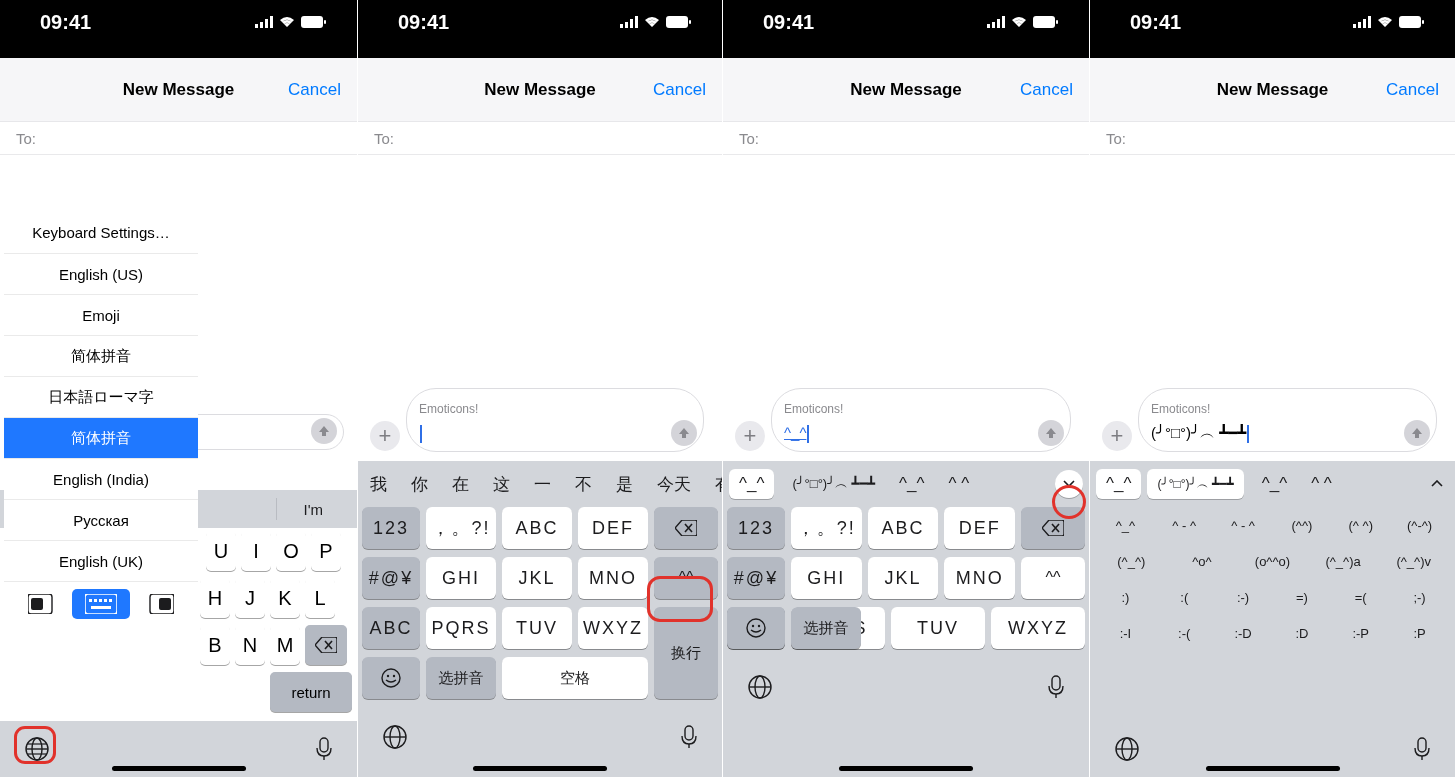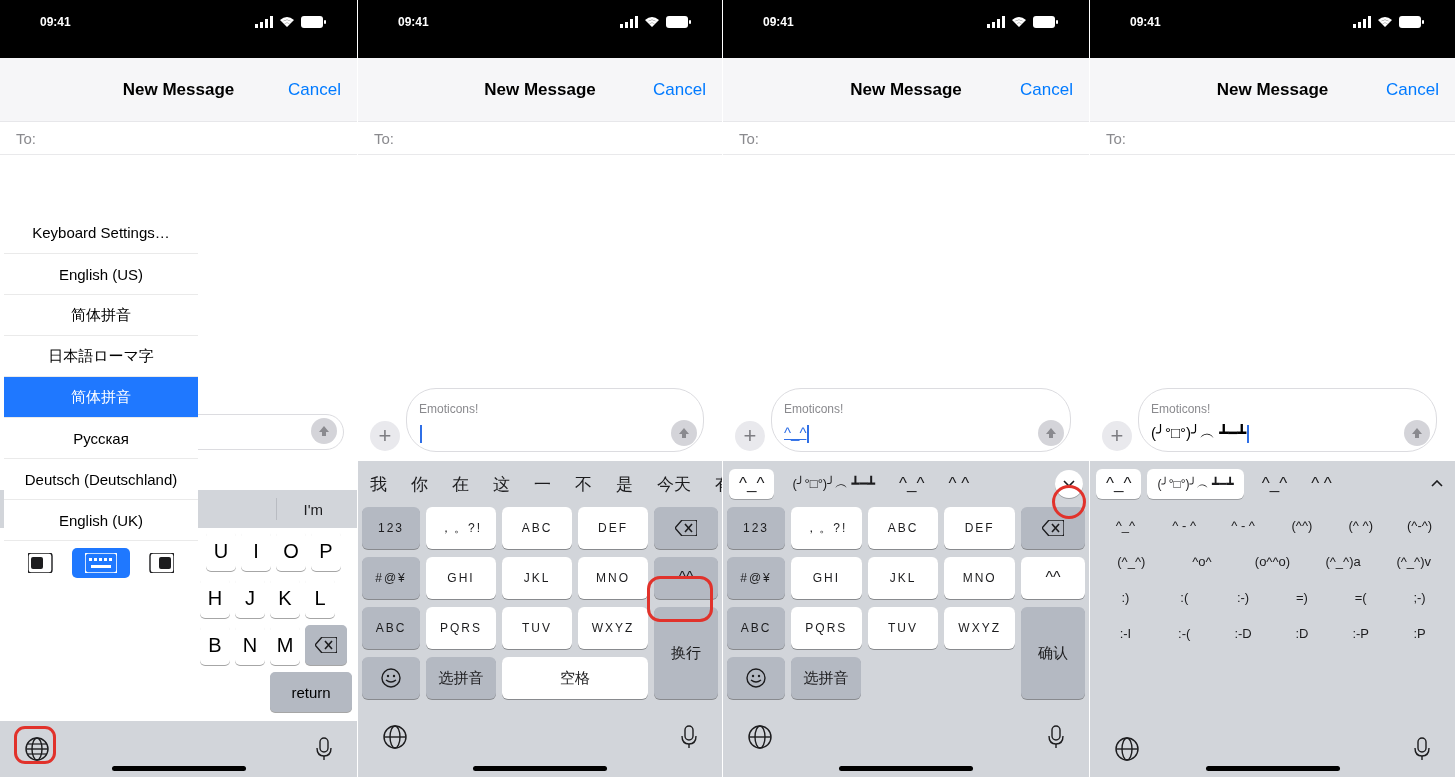--- a/index.html
+++ b/index.html
@@ -1,21 +1,21 @@
 <!DOCTYPE html>
 <html><head>
 <meta charset="utf-8">
 <style>
 *{box-sizing:border-box;margin:0;padding:0;font-family:-apple-system,Helvetica,Arial,sans-serif}
 body{background:#fff;width:1456px;height:777px;overflow:hidden}
 .row{display:flex;height:777px}
 .phone{position:relative;height:777px;flex:0 0 auto;overflow:hidden;background:#fff;border-right:1px solid #fff}
 .phone.w1{width:358px}.phone.w2{width:365px}.phone.w3{width:367px}.phone.w4{width:366px}
 
-.status{height:44px;background:#000;color:#fff;display:flex;justify-content:space-between;align-items:center;padding:0 30px 0 40px;font-weight:600;font-size:12px}
+.status{height:44px;background:#000;color:#fff;display:flex;justify-content:space-between;align-items:center;padding:0 30px 0 40px;font-weight:600;font-size:20px}
 .icons{display:flex;align-items:center;gap:6px}
 .icons svg{display:block}
 
 .navblack{height:14px;background:#000}
 .navbar{height:64px;background:#f6f6f8;border-bottom:1px solid #e7e7ea;display:flex;align-items:center;justify-content:center;position:relative}
 .navtitle{font-weight:600;font-size:17px;color:#000}
 .cancel{position:absolute;right:16px;font-size:17px;color:#007aff}
 
 .to{height:33px;border-bottom:1px solid #e9e9eb;display:flex;align-items:center;padding:0 16px;color:#8a8a8e;font-size:15px}
 
@@ -30,21 +30,21 @@
 .msg-up{position:absolute;right:6px;bottom:5px;width:26px;height:26px;border-radius:13px;background:#d4d4d9;display:flex;align-items:center;justify-content:center}
 .plus{position:absolute;width:30px;height:30px;border-radius:15px;background:#e9e9ed;display:flex;align-items:center;justify-content:center;color:#7d7d82;font-size:22px;font-weight:300}
 
 .kbd{position:absolute;left:0;right:0;bottom:0;background:#d2d5da}
 .candrow{height:46px;display:flex;align-items:center;font-size:17px;color:#1c1c1e}
 .cand{padding:0 12px;white-space:nowrap}
 .candbox{height:30px;background:#fff;border-radius:6px;box-shadow:0 1px 0 rgba(0,0,0,.25);display:flex;align-items:center;padding:0 10px;margin-right:6px}
 .ex{width:28px;height:28px;border-radius:14px;background:#fff;margin-left:auto;margin-right:6px;display:flex;align-items:center;justify-content:center;box-shadow:0 1px 0 rgba(0,0,0,.25)}
 
 .krow{display:flex;padding:0 4px;gap:6px;margin-bottom:8px}
-.key{height:42px;background:#fff;border-radius:6px;box-shadow:0 1px 0 rgba(0,0,0,.35);display:flex;align-items:center;justify-content:center;font-size:12px;letter-spacing:2px;color:#1c1c1e;flex:1}
+.key{height:42px;background:#fff;border-radius:6px;box-shadow:0 1px 0 rgba(0,0,0,.35);display:flex;align-items:center;justify-content:center;font-size:18px;letter-spacing:2px;color:#1c1c1e;flex:1}
 .key.g{background:#b4b9c2}
 .key.wret{flex:0 0 64px}
 .frow{display:flex;padding:0 4px;gap:6px;margin-bottom:6px;height:46px}
 
 .bbar{height:56px;display:flex;align-items:center;justify-content:space-between;padding:0 24px}
 .hi{width:134px;height:5px;background:#000;border-radius:3px;position:absolute;bottom:6px;left:50%;transform:translateX(-50%)}
 
 .qrow{position:absolute;display:flex;gap:5px}
 .qk{width:30px;height:40px;background:#fff;border-radius:5px;box-shadow:0 1px 0 rgba(0,0,0,.35);display:flex;align-items:center;justify-content:center;font-size:20px}
 
@@ -131,25 +131,26 @@
             <path d="M7 0 H20 Q22 0 22 2 V14 Q22 16 20 16 H7 L0 8 Z" fill="none" stroke="#1c1c1e" stroke-width="1.4"></path>
             <path d="M10 4 L17 12 M17 4 L10 12" stroke="#1c1c1e" stroke-width="1.6"></path>
           </svg>
     </div>
   </div>
   <div style="position:absolute;top:672px;left:270px;width:82px;height:40px;background:#b4b9c2;border-radius:5px;box-shadow:0 1px 0 rgba(0,0,0,.35);display:flex;align-items:center;justify-content:center;font-size:15px">return</div>
 
   <div class="klist" style="top:212px">
     <div class="ki first">Keyboard Settings…</div>
     <div class="ki">English (US)</div>
+    <div class="ki">Emoji</div>
     <div class="ki">简体拼音</div>
     <div class="ki">日本語ローマ字</div>
     <div class="ki sel">简体拼音</div>
+    <div class="ki">English (India)</div>
     <div class="ki">Русская</div>
-    <div class="ki">Deutsch (Deutschland)</div>
     <div class="ki">English (UK)</div>
     <div class="kicons">
       <svg width="28" height="20">
             <rect x="0" y="0" width="24" height="20" rx="3" fill="none" stroke="#1c1c1e" stroke-width="1.4"></rect>
             <rect x="3" y="4" width="12" height="12" rx="2" fill="#1c1c1e"></rect>
           </svg>
       <div class="mk">
             <svg width="32" height="20">
               <rect x="0" y="0" width="32" height="20" rx="3" fill="none" stroke="#fff" stroke-width="1.6"></rect>
               <rect x="4" y="5" width="3" height="3" fill="#fff"></rect>
@@ -361,21 +362,20 @@
       <div class="key">GHI</div>
       <div class="key">JKL</div>
       <div class="key">MNO</div>
       <div class="key wret" style="font-size:16px;letter-spacing:0">^^</div>
     </div>
     <div class="krow">
       <div class="key g" style="flex:0 0 58px">ABC</div>
       <div class="key">PQRS</div>
       <div class="key">TUV</div>
       <div class="key">WXYZ</div>
-      <div class="key g wret" style="height:92px;font-size:15px;letter-spacing:0">确认</div>
     </div>
     <div class="frow" style="margin-top:-50px">
       <div class="key g" style="flex:0 0 58px">
             <svg width="22" height="22">
               <circle cx="11" cy="11" r="9" fill="none" stroke="#1c1c1e" stroke-width="1.4"></circle>
               <circle cx="8" cy="9" r="1.2" fill="#1c1c1e"></circle>
               <circle cx="14" cy="9" r="1.2" fill="#1c1c1e"></circle>
               <path d="M6 13 Q11 17 16 13" fill="none" stroke="#1c1c1e" stroke-width="1.4"></path>
             </svg>
           </div>

